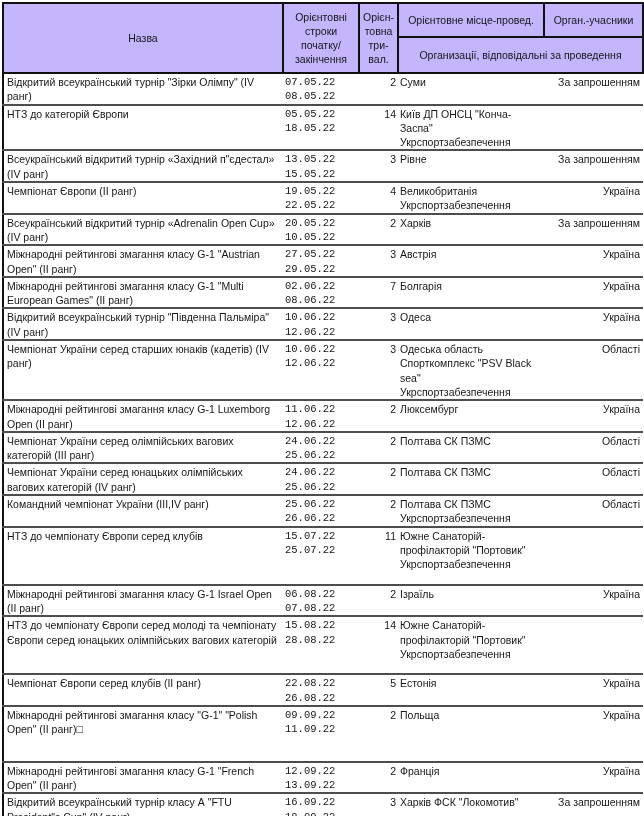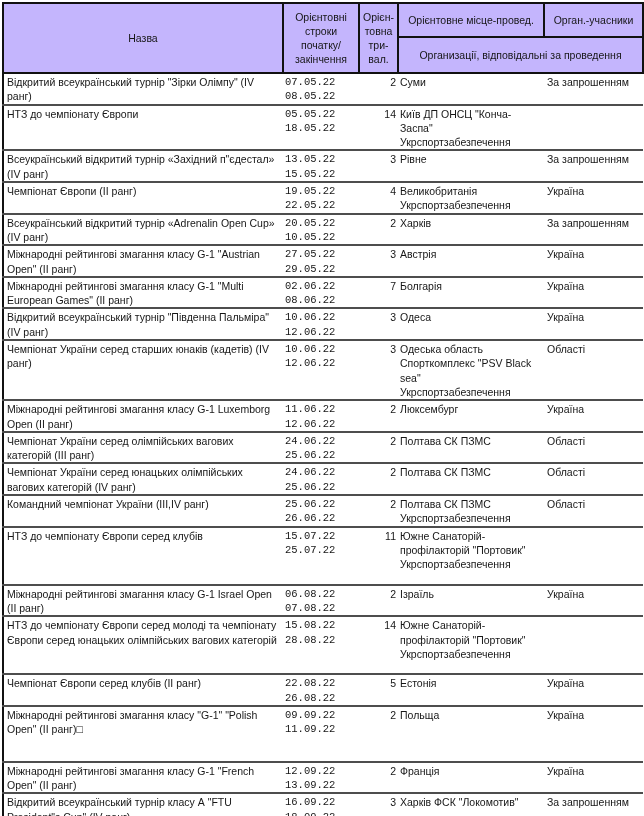--- a/index.html
+++ b/index.html
@@ -22,21 +22,21 @@
   tbody td {
     border-bottom: 2px solid #4d4d4d;
     vertical-align: top; padding: 1px 3px 0 3px; line-height: 14.3px;
     white-space: pre-line; overflow: hidden;
   }
   tbody td.c-name { border-left: 2px solid #111; padding-left: 3px; }
   tbody td.c-date { padding-left: 2px; font-family: Liberation Mono, monospace; }
   tbody td.c-date span { display: block; }
   tbody td.c-days { text-align: right; padding-right: 2px; padding-left: 0; }
   tbody td.c-place { padding-left: 2px; padding-right: 2px; }
-  tbody td.c-org { padding-left: 3px; }
+  tbody td.c-org { padding-left: 3px; text-align: right; }
 </style>
 </head>
 <body>
 
 <table class="sched">
   <colgroup>
     <col style="width:280px">
     <col style="width:76px">
     <col style="width:39px">
     <col style="width:146px">
@@ -56,21 +56,21 @@
   </thead>
   <tbody id="rows">
       <tr style="height: 31px;">
         <td class="c-name">Відкритий всеукраїнський турнір "Зірки Олімпу" (IV ранг)</td>
         <td class="c-date"><span>07.05.22</span><span>08.05.22</span></td>
         <td class="c-days">2</td>
         <td class="c-place">Суми</td>
         <td class="c-org">За запрошенням</td>
       </tr>
       <tr style="height: 44px;">
-        <td class="c-name">НТЗ до чемпіонату Європи</td>
+        <td class="c-name">НТЗ до категорій Європи</td>
         <td class="c-date"><span>05.05.22</span><span>18.05.22</span></td>
         <td class="c-days">14</td>
         <td class="c-place">Київ ДП ОНСЦ "Конча-Заспа"
 Укрспортзабезпечення</td>
         <td class="c-org"></td>
       </tr>
       <tr style="height: 29px;">
         <td class="c-name">Всеукраїнський відкритий турнір «Західний п"єдестал» (IV ранг)</td>
         <td class="c-date"><span>13.05.22</span><span>15.05.22</span></td>
         <td class="c-days">3</td>

